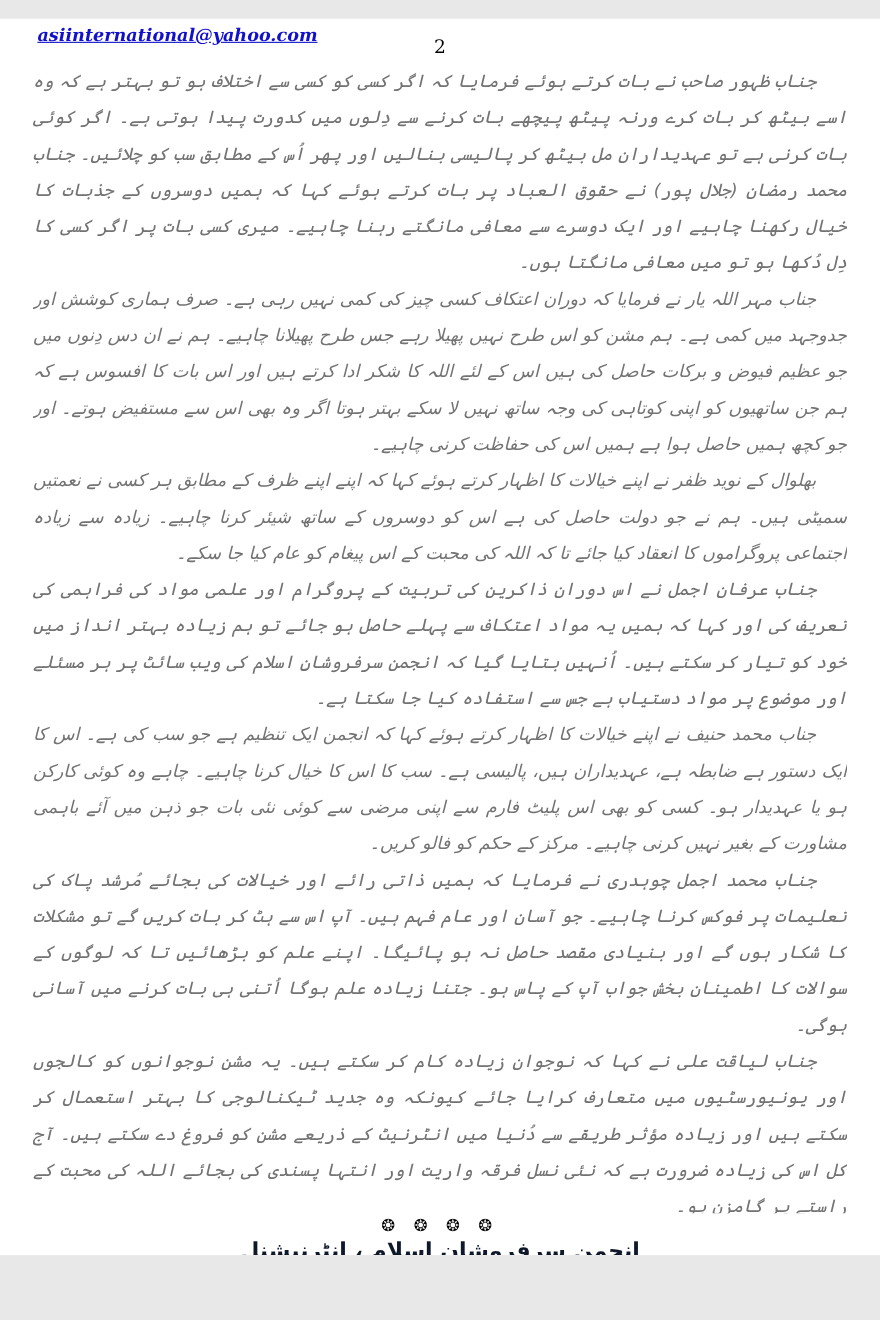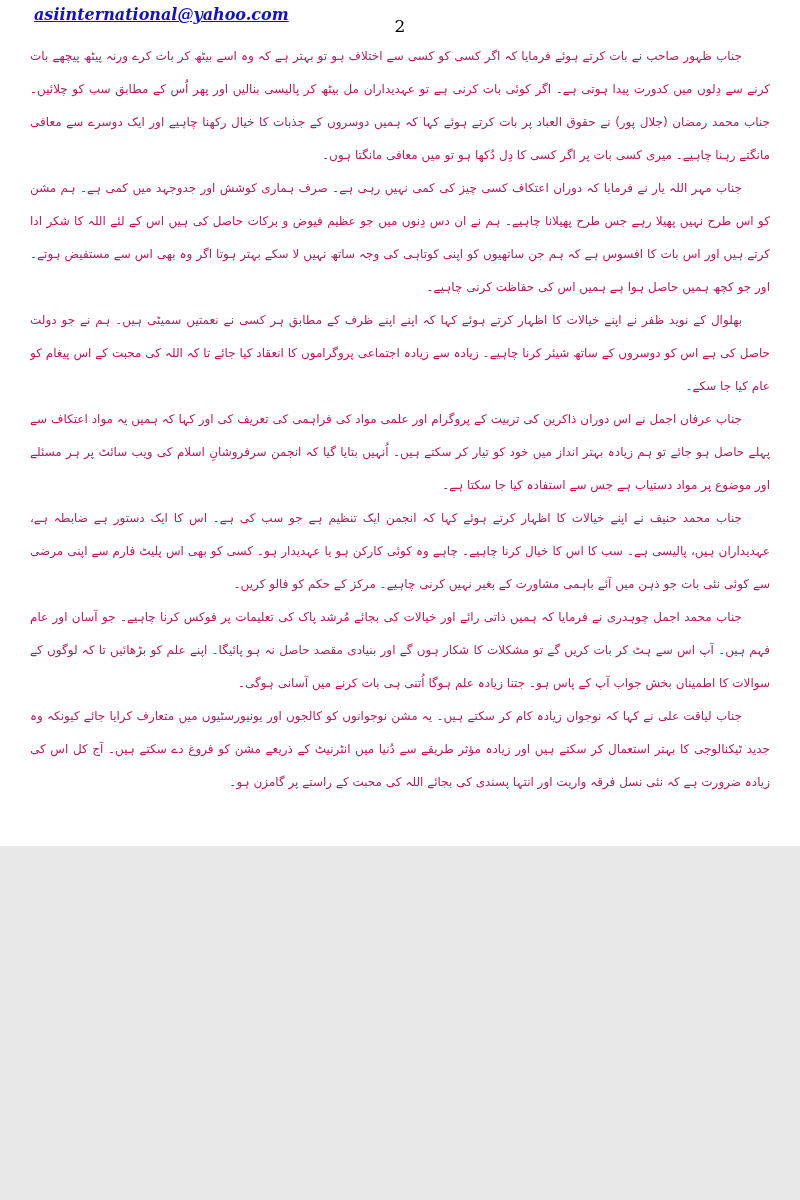--- a/index.html
+++ b/index.html
@@ -1,21 +1,21 @@
 <!DOCTYPE html>
 <html lang="ur"><head>
 <meta charset="utf-8">
 <style>
   * { margin: 0; padding: 0; box-sizing: border-box; }
   html, body { background: #e8e8e8; }
   .page {
     position: relative;
     width: 800px;
-    height: 846px;
-    margin: 0 auto;
+    height: 1124px;
+    margin: 17px auto;
     background: #ffffff;
     overflow: hidden;
     font-family: "DejaVu Sans", sans-serif;
     color: #000000;
   }
   
   .header-email {
     position: absolute;
     top: 5px;
     left: 34px;
@@ -40,23 +40,24 @@
   
   .doc-body {
     position: absolute;
     top: 40px;
     left: 30px;
     width: 740px;
     height: 1046px;
     overflow: hidden;
     direction: rtl;
     text-align: justify;
-    font-size: 12px;
+    font-size: 16px;
     line-height: 33px;
-    color: #be185d;
+    color: #737373;
+    font-style: italic;
   }
   .doc-body p {
     text-indent: 28px; 
     margin: 0;
   }
   
   .closing {
     position: absolute;
     top: 1088px;
     left: 0;

